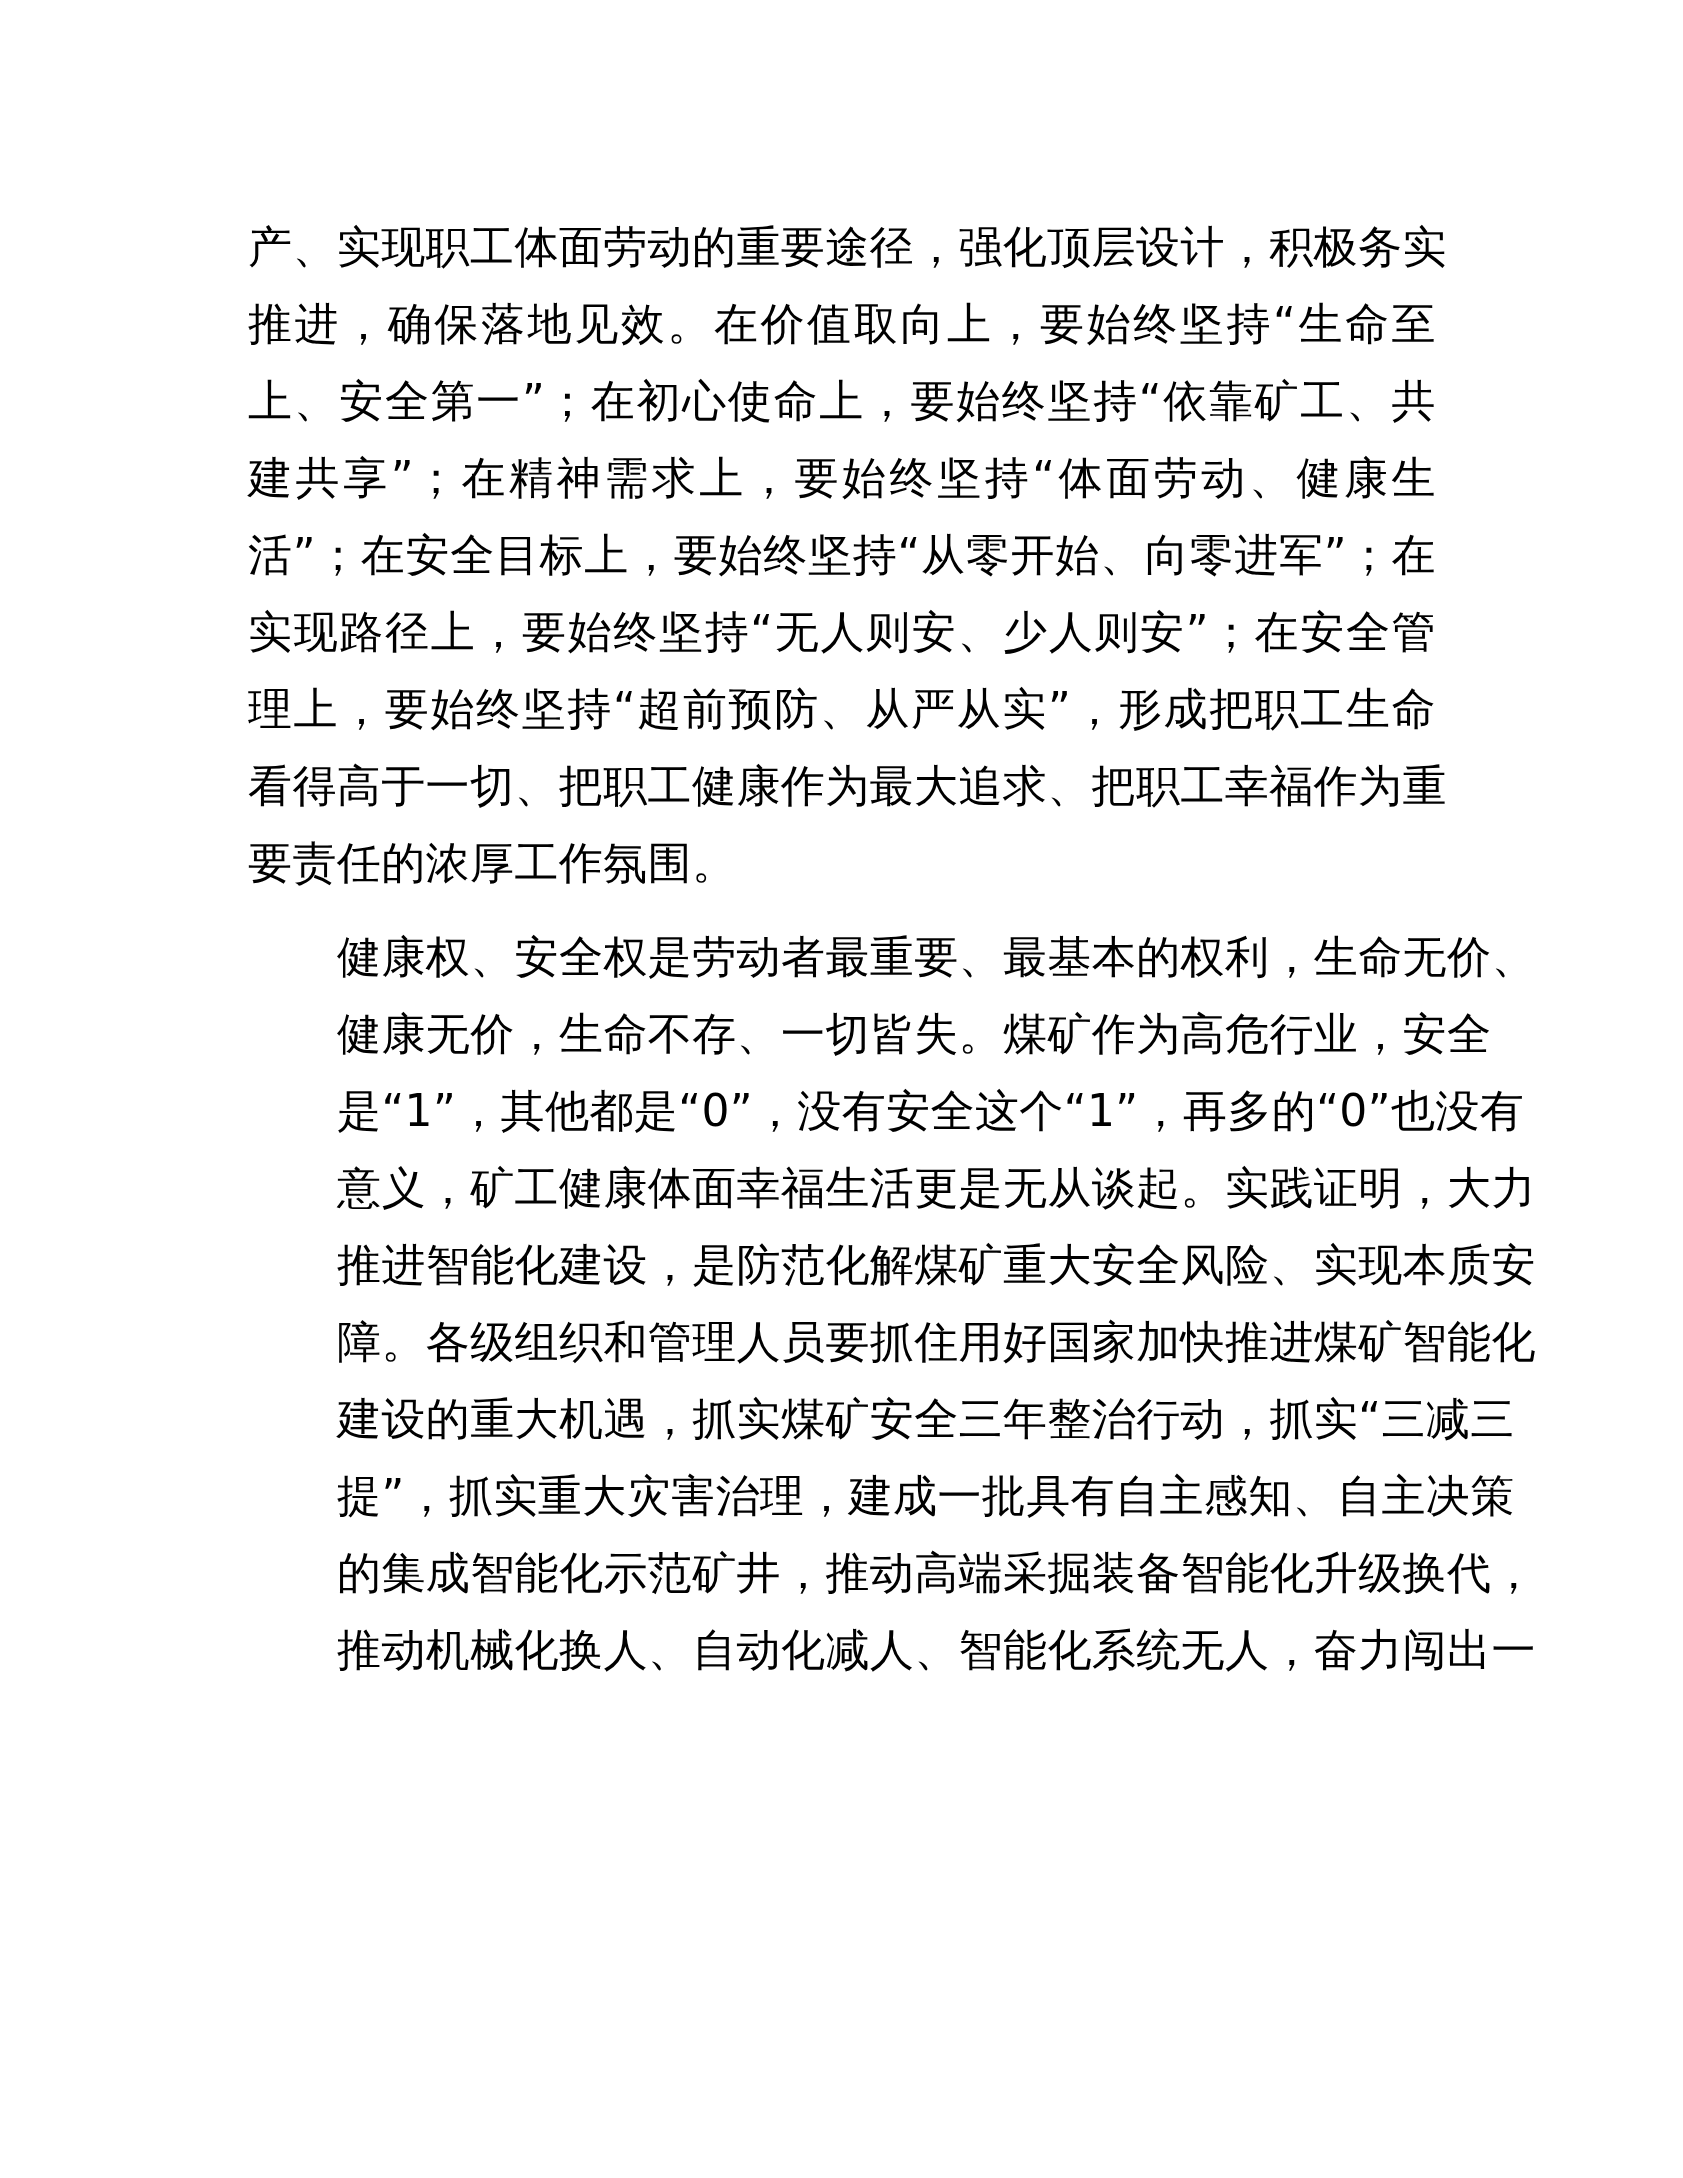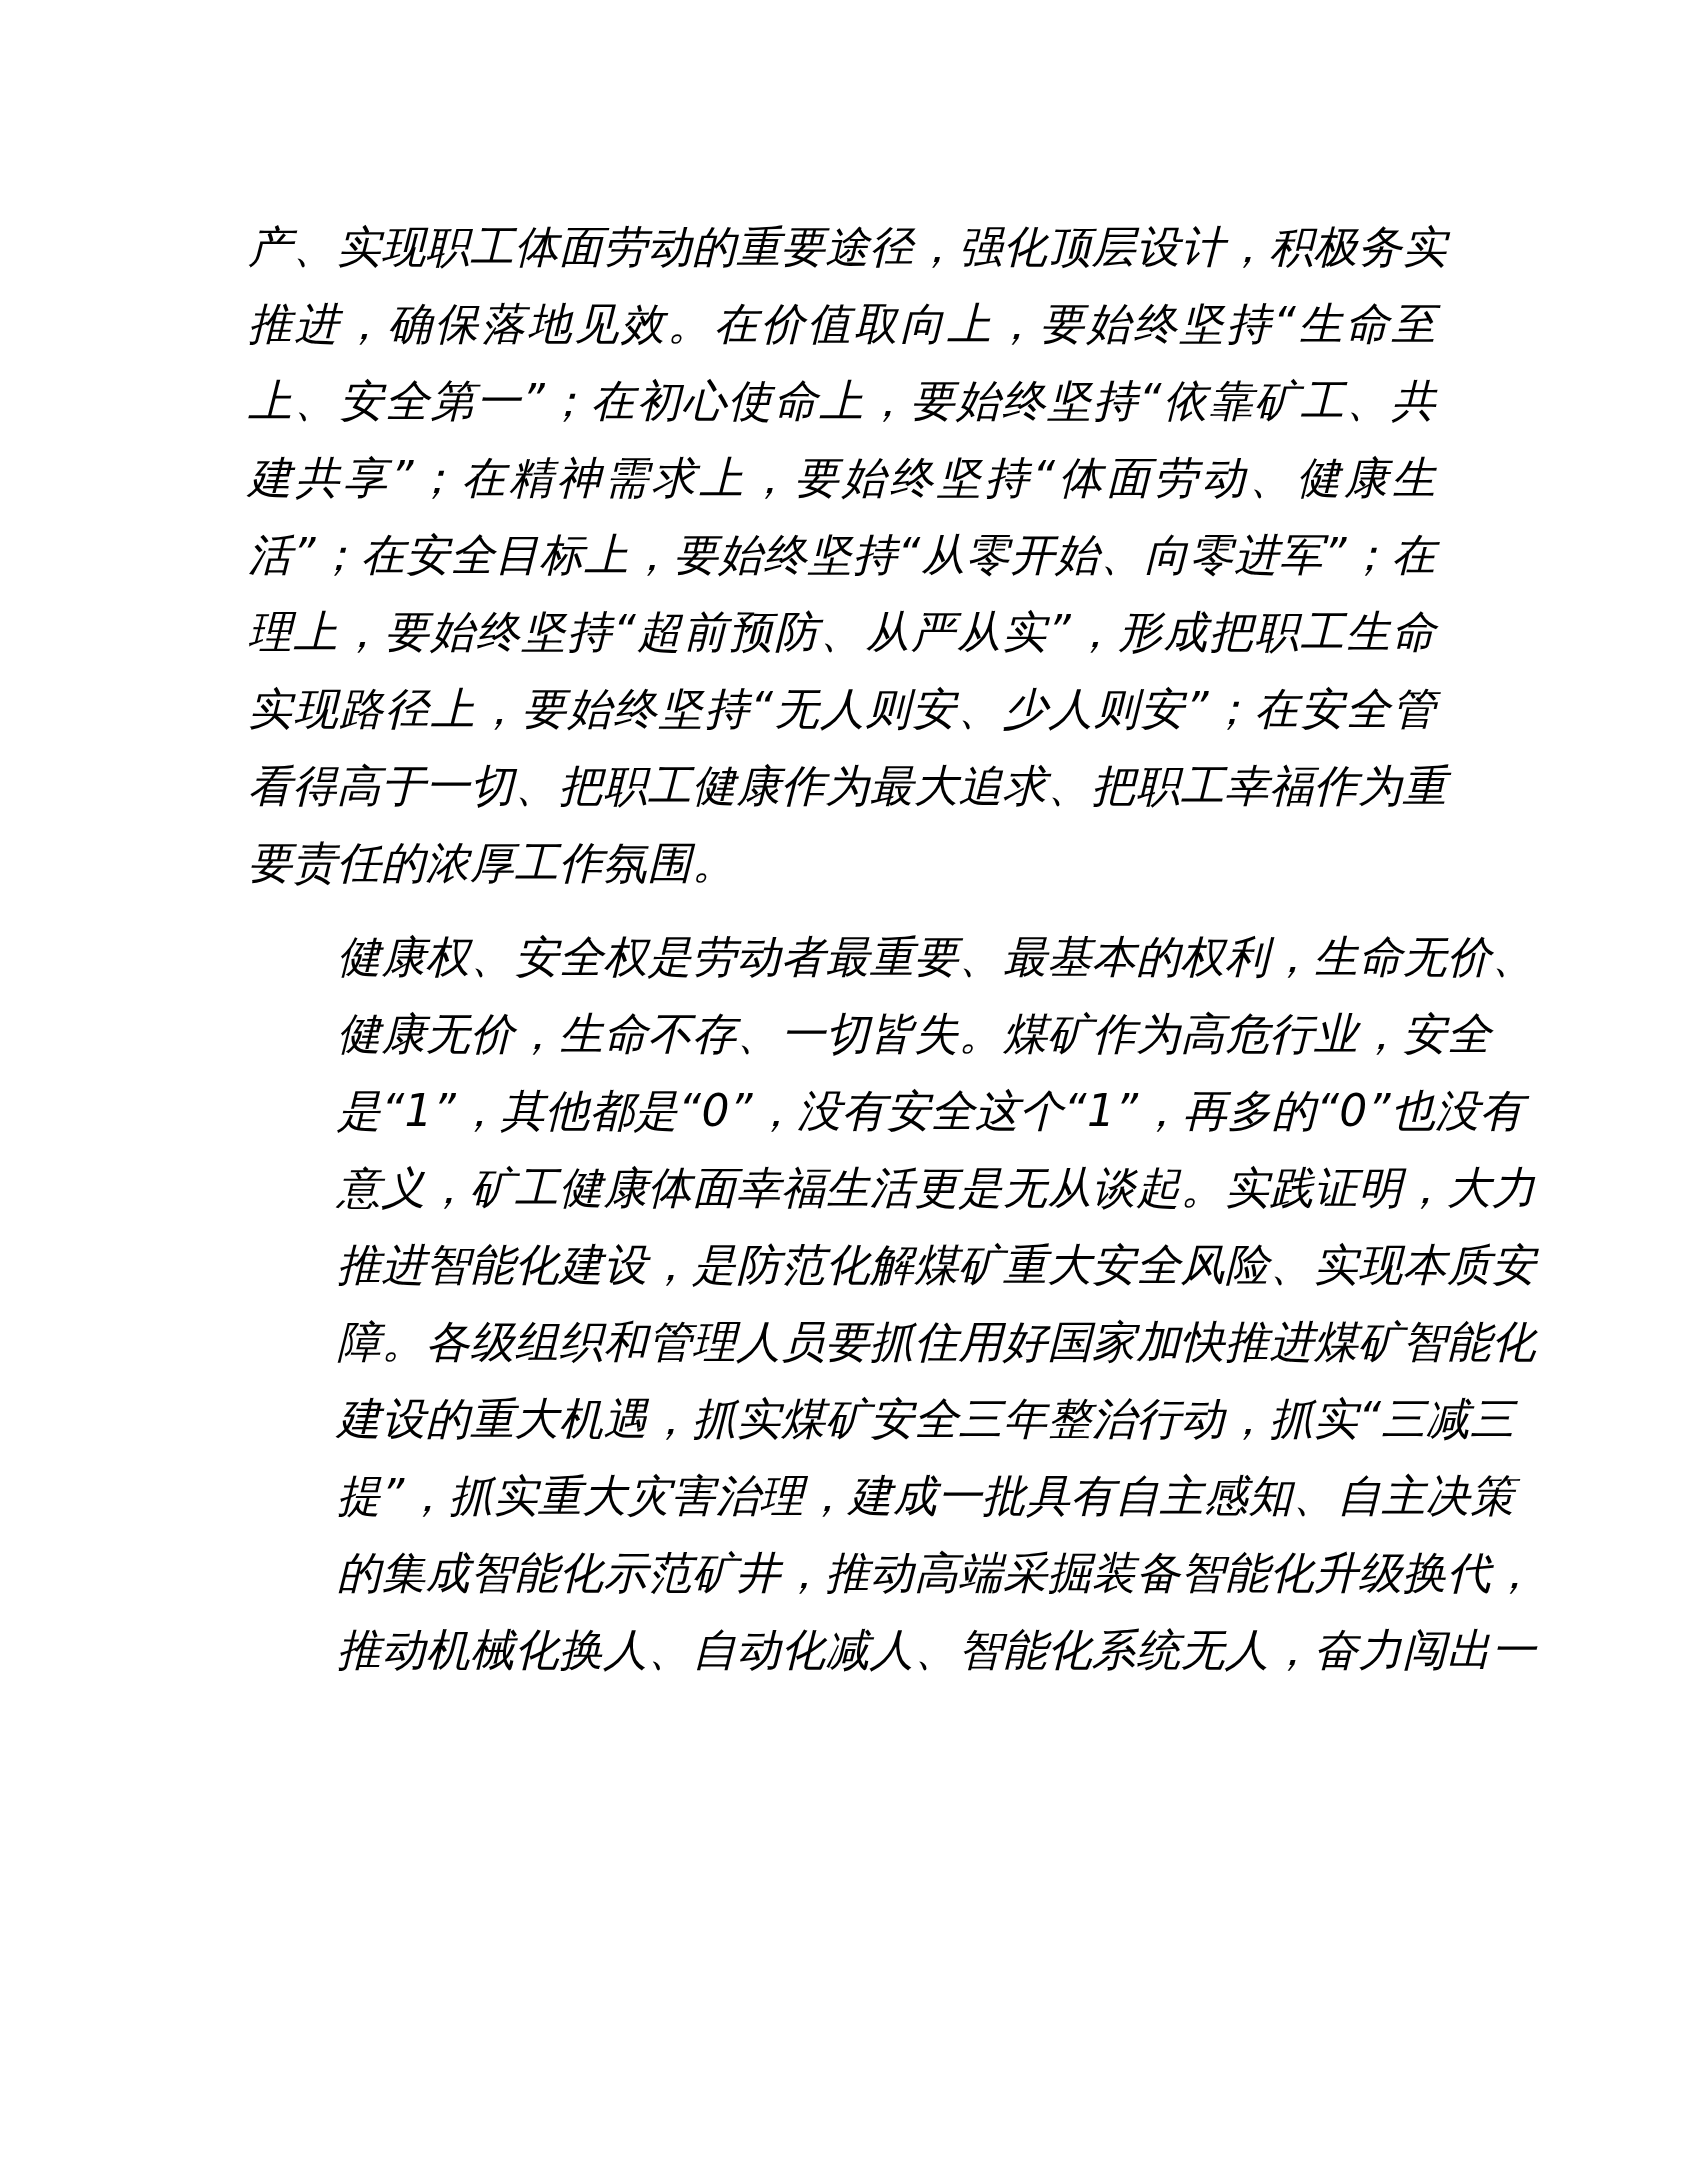--- a/index.html
+++ b/index.html
@@ -38,40 +38,39 @@
       letter-spacing: 0.4px;
       word-break: break-all;
     }
     .para.indent {
       text-indent: 89px;
     }
     .line {
       display: block;
       white-space: nowrap;
       text-align-last: justify;
-      font-style: italic;
     }
     .line.last {
       text-align-last: left;
     }
   </style>
 </head>
 <body>
 
 <div class="page">
   <div class="text-block">
 
     <p class="para">
       <span class="line">产、实现职工体面劳动的重要途径，强化顶层设计，积极务实</span>
       <span class="line">推进，确保落地见效。在价值取向上，要始终坚持“生命至</span>
       <span class="line">上、安全第一”；在初心使命上，要始终坚持“依靠矿工、共</span>
       <span class="line">建共享”；在精神需求上，要始终坚持“体面劳动、健康生</span>
       <span class="line">活”；在安全目标上，要始终坚持“从零开始、向零进军”；在</span>
+      <span class="line">实现路径上，要始终坚持“无人则安、少人则安”；在安全管</span>
       <span class="line">理上，要始终坚持“超前预防、从严从实”，形成把职工生命</span>
-      <span class="line">实现路径上，要始终坚持“无人则安、少人则安”；在安全管</span>
       <span class="line">看得高于一切、把职工健康作为最大追求、把职工幸福作为重</span>
       <span class="line last">要责任的浓厚工作氛围。</span>
     </p>
 
     <p class="para indent">
       <span class="line">健康权、安全权是劳动者最重要、最基本的权利，生命无价、</span>
       <span class="line">健康无价，生命不存、一切皆失。煤矿作为高危行业，安全</span>
       <span class="line">是“1”，其他都是“0”，没有安全这个“1”，再多的“0”也没有</span>
       <span class="line">意义，矿工健康体面幸福生活更是无从谈起。实践证明，大力</span>
       <span class="line">推进智能化建设，是防范化解煤矿重大安全风险、实现本质安</span>

